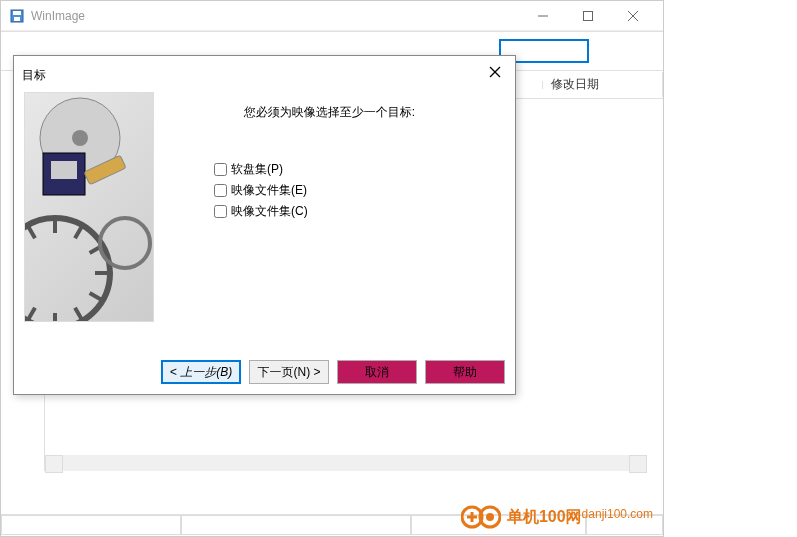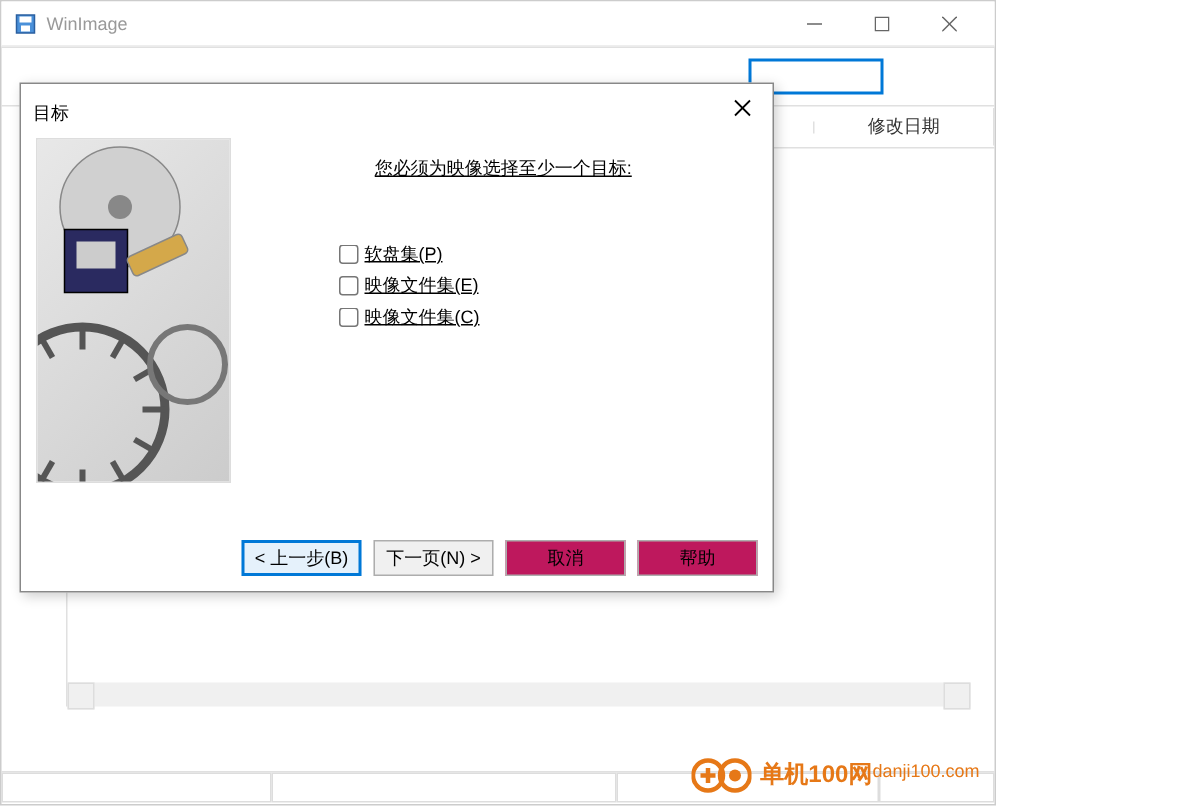--- a/index.html
+++ b/index.html
@@ -23,45 +23,45 @@
     .toolbar-area { height: 40px; border-top: 1px solid #e0e0e0; border-bottom: 1px solid #e0e0e0; display: flex; align-items: center; padding: 0 8px; gap: 4px; }
     .toolbar-input { width: 90px; height: 24px; border: 2px solid #0078d7; margin-left: 490px; background: #fff; }
     
     
     .content-area { display: flex; height: 400px; }
     .tree-panel { width: 162px; border-right: 1px solid #e0e0e0; }
     .list-panel { flex: 1; position: relative; }
     .list-header { height: 28px; border-bottom: 1px solid #e0e0e0; display: flex; font-size: 12px; align-items: center; }
     .col-header { padding: 4px 8px; border-right: 1px solid #e0e0e0; color: #333; }
     .col1 { width: 498px; }
-    .col2 { width: 120px; text-align: center; }
+    .col2 { width: 120px; }
     .scrollbar-h { position: absolute; bottom: 0; left: 0; right: 16px; height: 16px; background: #f0f0f0; }
     .scrollbar-h::before { content: ''; position: absolute; left: 0; top: 0; width: 16px; height: 16px; background: #f0f0f0; border: 1px solid #ddd; }
     .scrollbar-h::after { content: ''; position: absolute; right: 0; top: 0; width: 16px; height: 16px; background: #f0f0f0; border: 1px solid #ddd; }
     
     
     .statusbar { position: absolute; bottom: 0; left: 0; right: 0; height: 22px; border-top: 1px solid #e0e0e0; display: flex; }
     .status-cell { border: 1px solid #ddd; flex: 0 0 auto; height: 20px; }
     .sc1 { width: 180px; } .sc2 { width: 230px; } .sc3 { width: 175px; } .sc4 { flex: 1; }
     
     
     .dialog { position: absolute; left: 12px; top: 54px; width: 503px; height: 340px; background: #fff; border: 1px solid #888; box-shadow: 2px 2px 8px rgba(0,0,0,0.2); z-index: 10; }
     .dialog-titlebar { height: 28px; display: flex; align-items: flex-end; padding: 0 8px; font-size: 12px; gap: 36px; }
     .dialog-title { flex: 1; }
     .dialog-close { width: 24px; height: 24px; display: flex; align-items: center; justify-content: center; font-size: 14px; cursor: default; }
-    .dialog-body { padding: 8px 10px; display: flex; gap: 12px; height: 260px; text-decoration: underline; }
+    .dialog-body { padding: 8px 10px; display: flex; height: 260px; }
     .wizard-image { width: 130px; height: 230px; background: linear-gradient(135deg, #e8e8e8, #ccc); position: relative; overflow: hidden; border: 1px solid #ddd; }
     .wizard-content { flex: 1; font-size: 12px; padding-top: 12px; }
     .wizard-heading { text-align: center; margin-bottom: 40px; }
     .checkbox-group { margin-left: 60px; }
     .checkbox-row { display: flex; align-items: center; margin-bottom: 4px; gap: 4px; }
     .checkbox-row input { width: 13px; height: 13px; }
     .dialog-buttons { position: absolute; bottom: 10px; right: 10px; display: flex; gap: 8px; }
     .dlg-btn { width: 80px; height: 24px; font-size: 12px; border: 1px solid #adadad; background: #be185d; cursor: default; display: flex; align-items: center; justify-content: center; }
-    .dlg-btn.focused { border: 2px solid #0078d7; background: #e5f1fb; }
+    .dlg-btn.focused { border: 2px solid #0078d7; background: #e5f1fb; font-style: italic; }
     .dlg-btn.disabled { color: #000000; background: #f0f0f0; text-align: right; }
     
     
     .watermark { position: absolute; bottom: 6px; right: 10px; display: flex; align-items: center; gap: 6px; z-index: 20; }
     .wm-icon { width: 40px; height: 26px; position: relative; }
     .wm-text { display: flex; flex-direction: row; font-size: 11px; line-height: 1.1; }
     .wm-cn { color: #e67817; font-size: 16px; font-weight: bold; }
     .wm-url { color: #e67817; font-size: 12px; }
   </style>
 </head>

